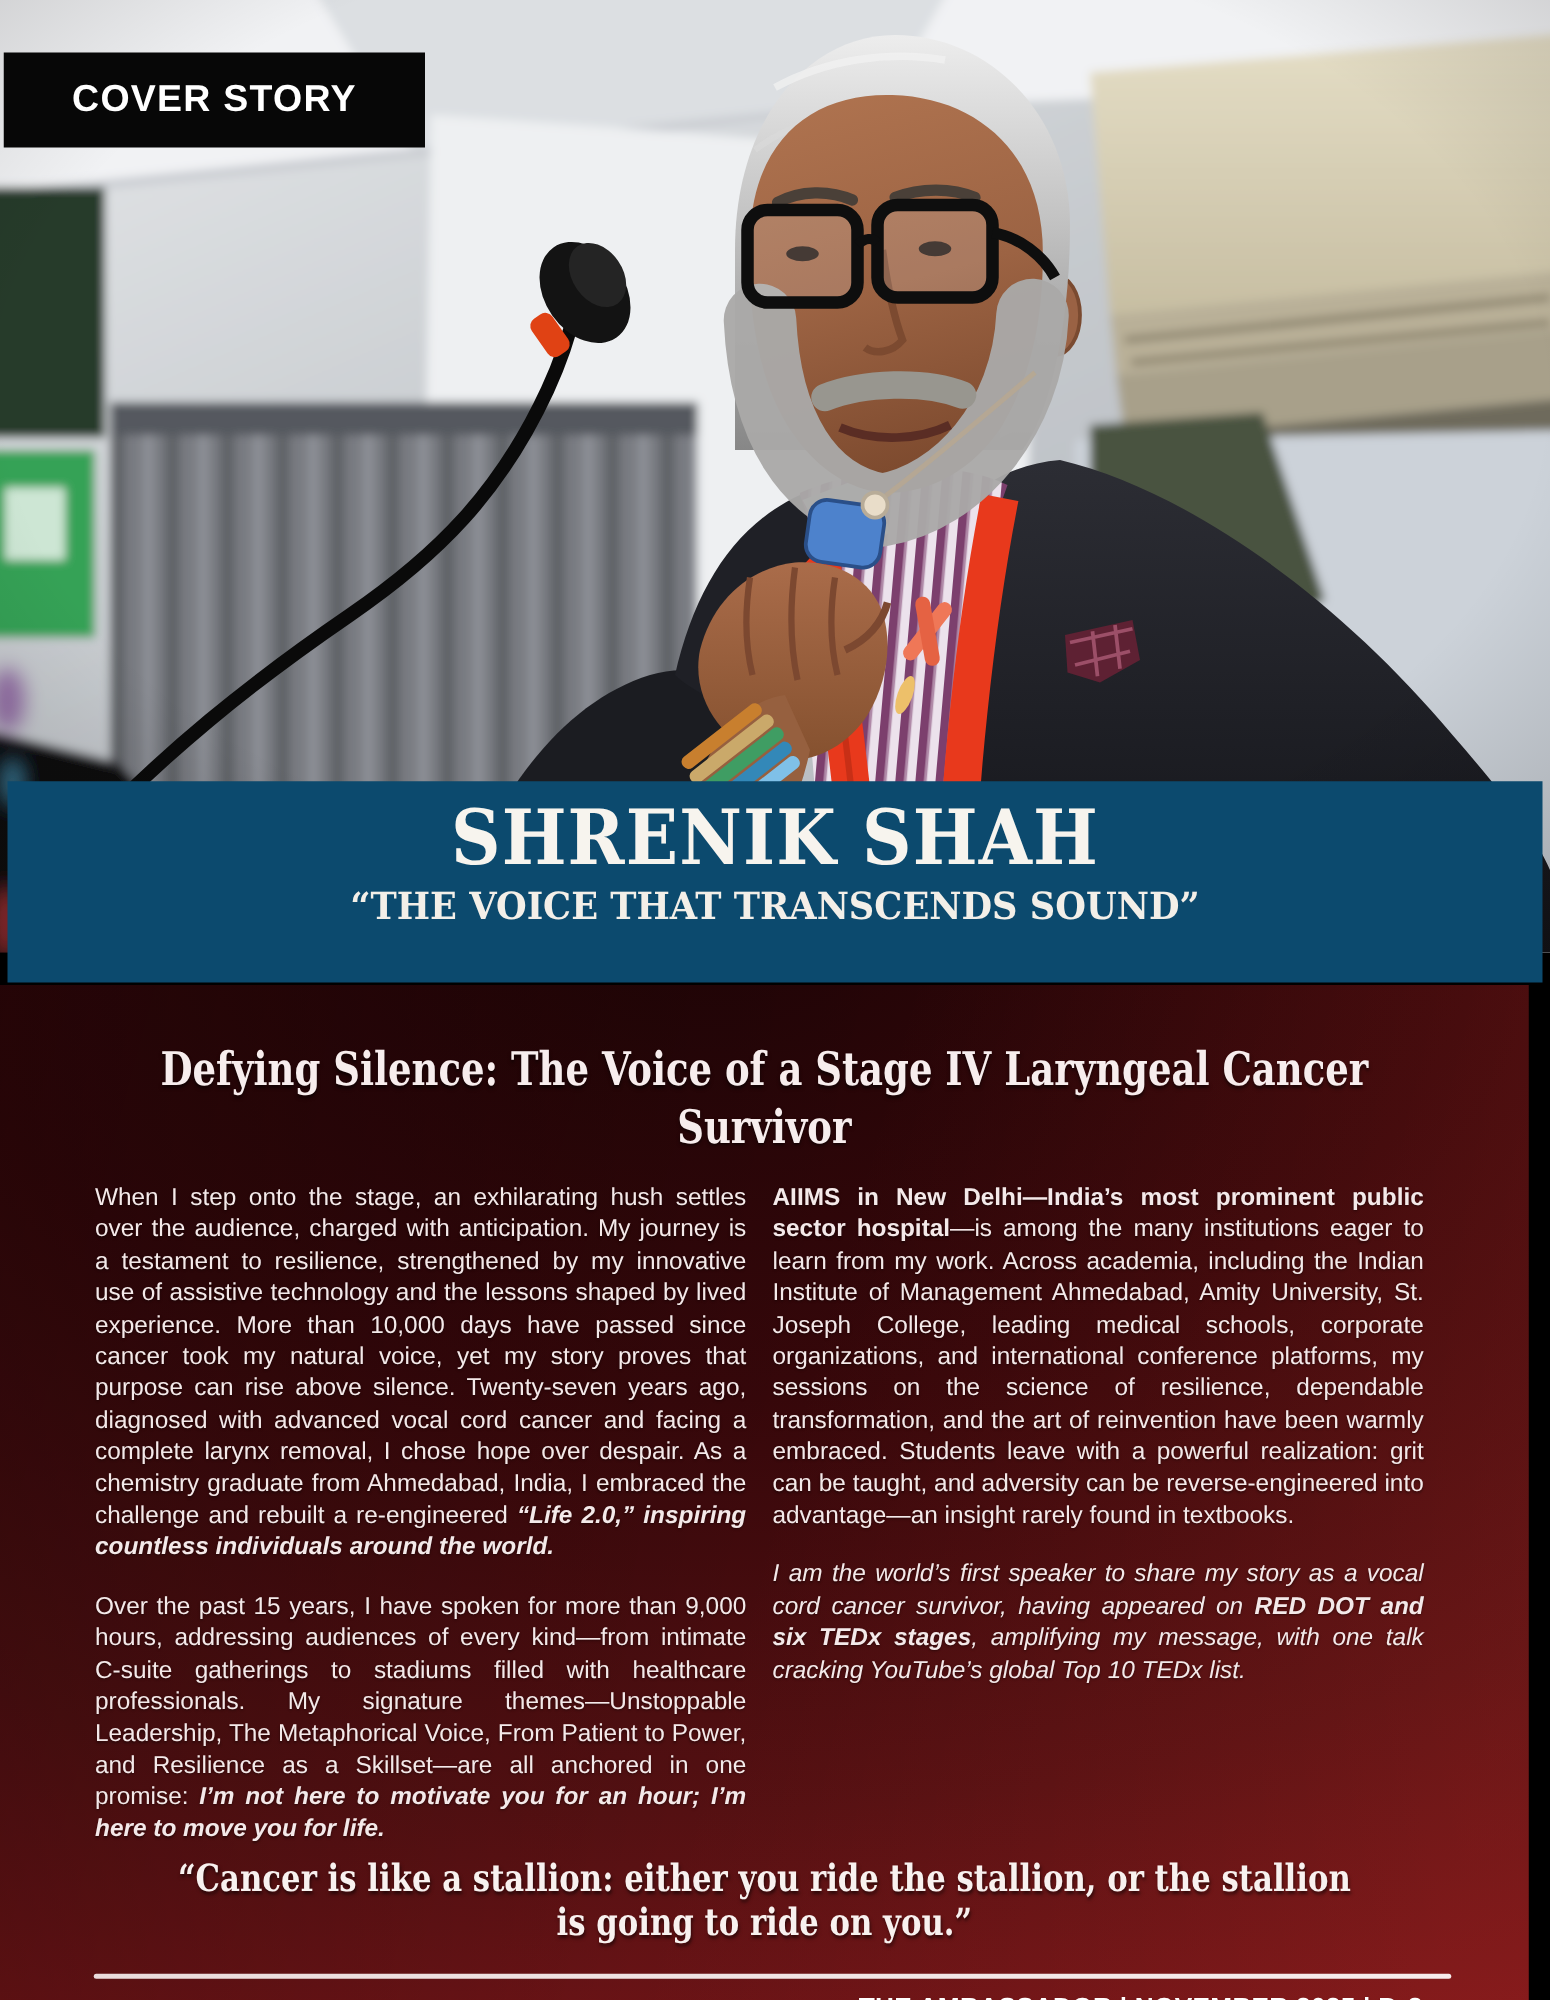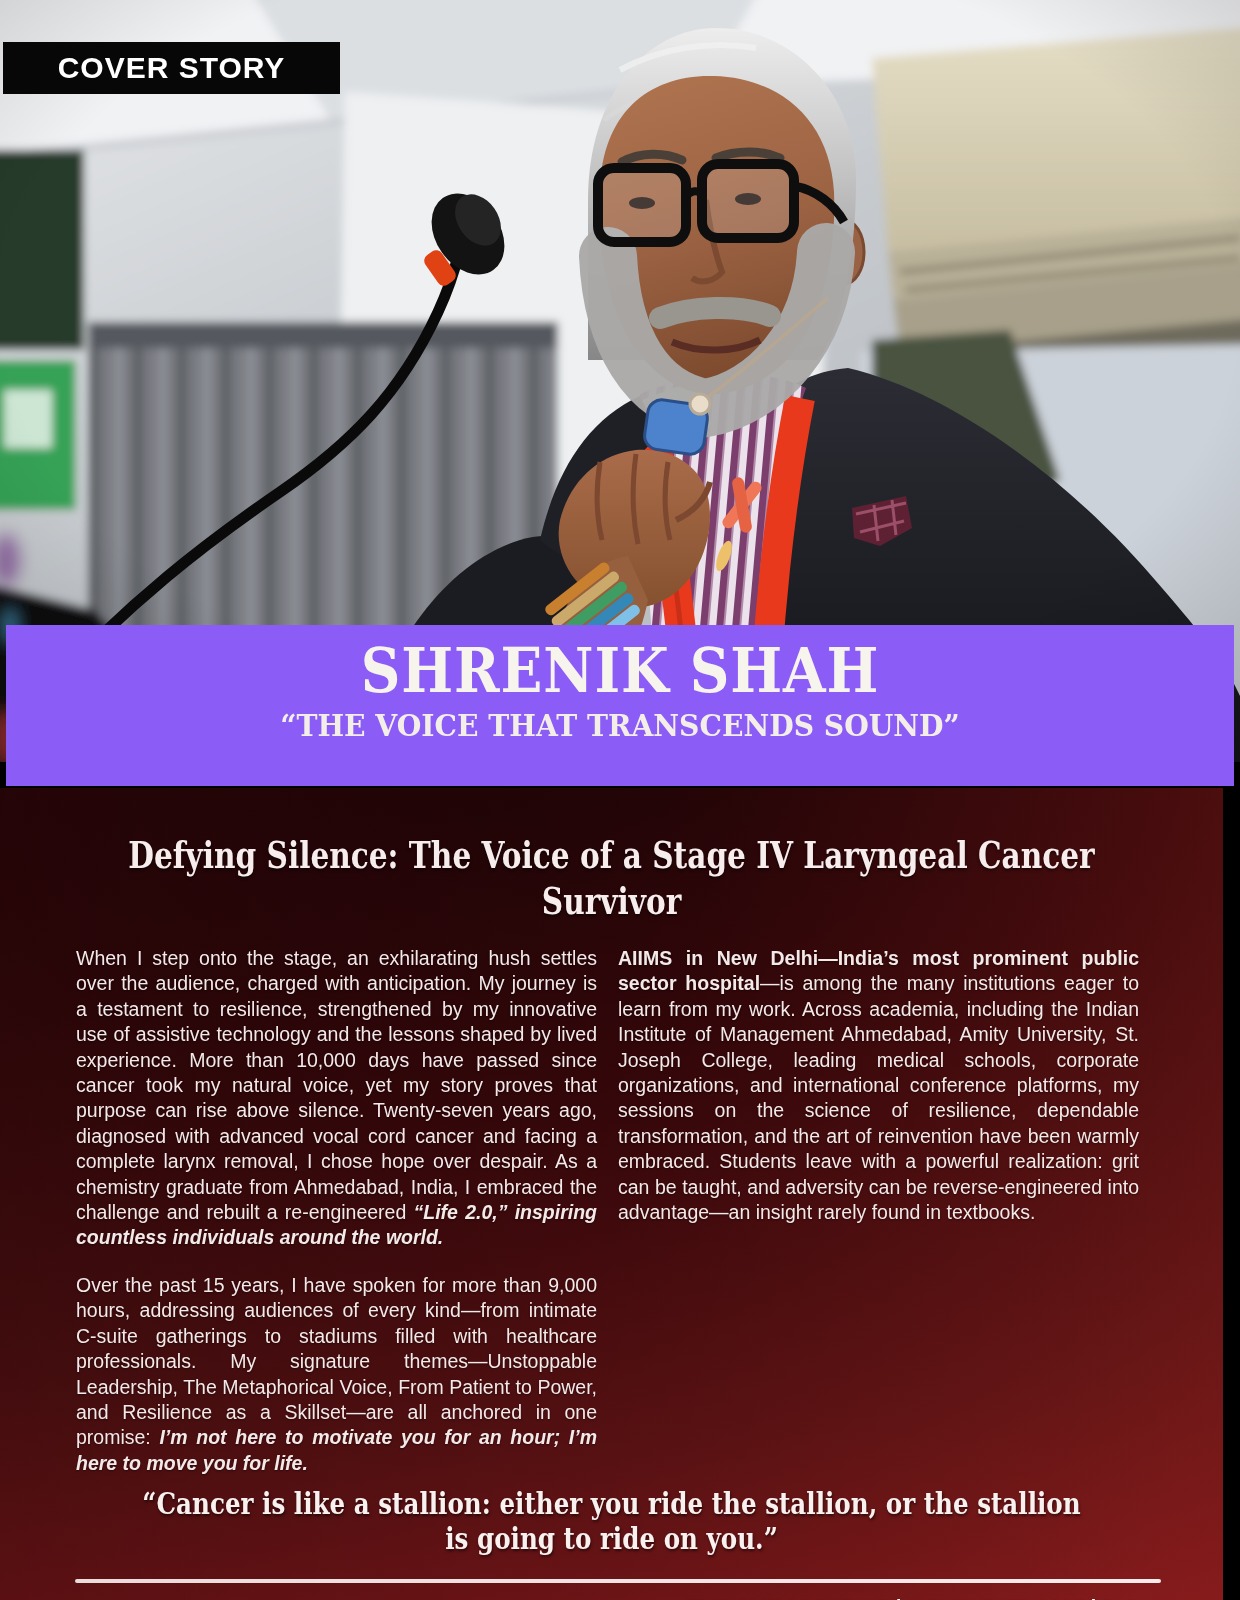--- a/index.html
+++ b/index.html
@@ -4,26 +4,26 @@
 <style>
   html,body{margin:0;padding:0;background:#1a1a1a;}
   .page{position:relative;width:1240px;height:1600px;margin:0 auto;overflow:hidden;
         background:#000;font-family:"Liberation Sans",sans-serif;}
 
   
   .photo-section{position:absolute;top:0;left:0;width:1240px;height:762px;overflow:hidden;}
   .photo-section svg{display:block;}
 
   
-  .badge{position:absolute;top:42px;left:3px;width:337px;height:52px;background:#070707;
+  .badge{position:absolute;top:42px;left:3px;width:337px;height:76px;background:#070707;
          display:flex;align-items:center;justify-content:center;z-index:6;}
   .badge span{color:#ffffff;font-weight:700;font-size:30px;letter-spacing:1px;}
 
   
-  .banner{position:absolute;top:625px;left:6px;right:6px;height:161px;background:#8b5cf6;
+  .banner{position:absolute;top:625px;left:6px;right:6px;height:161px;background:#0c4a6e;
           z-index:5;text-align:center;padding-top:13px;box-sizing:border-box;}
   .banner h1{margin:0;color:#f7f4ee;font-family:"DejaVu Serif","Liberation Serif",serif;
              font-weight:700;font-size:61px;line-height:66px;letter-spacing:1px;transform:scaleX(.9);}
   .banner .sub{margin-top:5px;color:#f3efe8;font-family:"DejaVu Serif","Liberation Serif",serif;
                font-weight:700;font-size:30px;line-height:34px;transform:scaleX(.94);}
 
   
   .article{position:absolute;top:788px;left:0;width:1223px;height:838px;
     background-image:
       linear-gradient(105deg, rgba(0,0,0,.30) 0%, rgba(0,0,0,0) 50%, rgba(255,70,55,.12) 94%),
@@ -235,20 +235,21 @@
   <div class="article">
     <h2>Defying Silence: The Voice of a Stage IV Laryngeal Cancer Survivor</h2>
 
     <div class="columns">
       <div class="col">
           <p class="para"><span class="seg-normal">When I step onto the stage, an exhilarating hush settles over the audience, charged with anticipation. My journey is a testament to resilience, strengthened by my innovative use of assistive technology and the lessons shaped by lived experience. More than 10,000 days have passed since cancer took my natural voice, yet my story proves that purpose can rise above silence. Twenty-seven years ago, diagnosed with advanced vocal cord cancer and facing a complete larynx removal, I chose hope over despair. As a chemistry graduate from Ahmedabad, India, I embraced the challenge and rebuilt a re-engineered </span><span class="seg-bold-italic">“Life 2.0,” inspiring countless individuals around the world.</span></p>
           <p class="para"><span class="seg-normal">Over the past 15 years, I have spoken for more than 9,000 hours, addressing audiences of every kind—from intimate C-suite gatherings to stadiums filled with healthcare professionals. My signature themes—Unstoppable Leadership, The Metaphorical Voice, From Patient to Power, and Resilience as a Skillset—are all anchored in one promise: </span><span class="seg-bold-italic">I’m not here to motivate you for an hour; I’m here to move you for life.</span></p>
         </div>
       <div class="col">
           <p class="para"><span class="seg-bold">AIIMS in New Delhi—India’s most prominent public sector hospital</span><span class="seg-normal">—is among the many institutions eager to learn from my work. Across academia, including the Indian Institute of Management Ahmedabad, Amity University, St. Joseph College, leading medical schools, corporate organizations, and international conference platforms, my sessions on the science of resilience, dependable transformation, and the art of reinvention have been warmly embraced. Students leave with a powerful realization: grit can be taught, and adversity can be reverse-engineered into advantage—an insight rarely found in textbooks.</span></p>
+          <p class="para"><span class="seg-italic">I am the world’s first speaker to share my story as a vocal cord cancer survivor, having appeared on </span><span class="seg-bold-italic">RED DOT and six TEDx stages</span><span class="seg-italic">, amplifying my message, with one talk cracking YouTube’s global Top 10 TEDx list.</span></p>
         </div>
     </div>
 
     <div class="pull-quote">“Cancer is like a stallion: either you ride the stallion, or the stallion is going to ride on you.”</div>
     <div class="rule"></div>
     <div class="page-footer">THE AMBASSADOR | NOVEMBER 2025 | P. 8</div>
   </div>
 
 </div>
 

